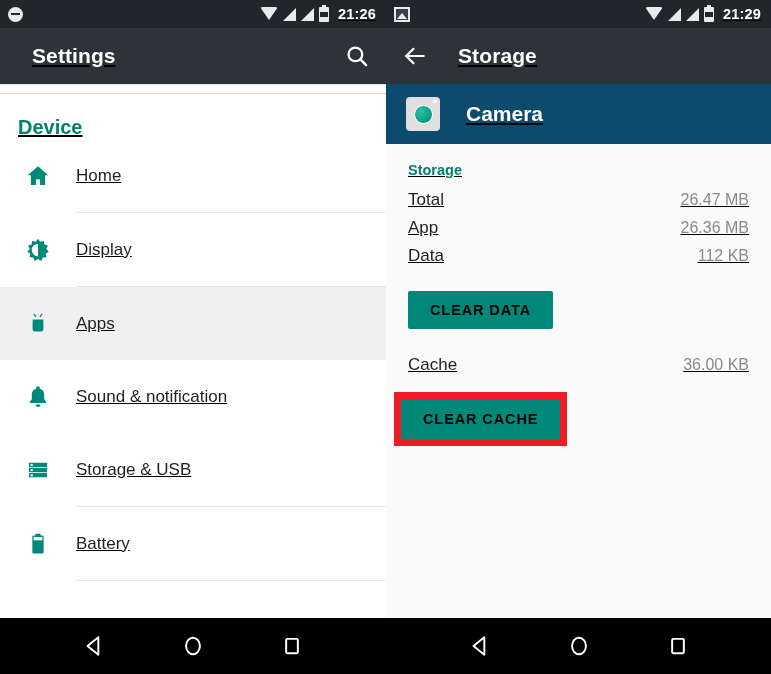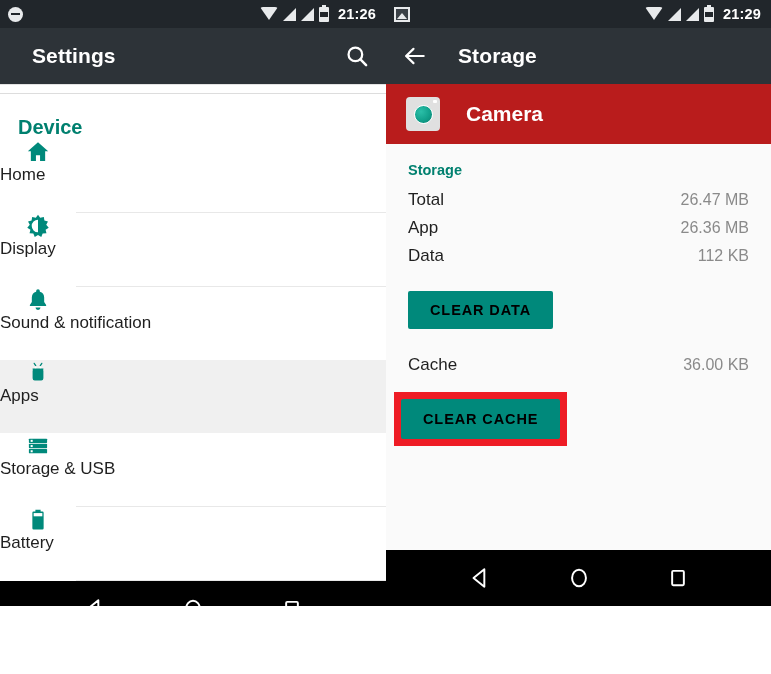--- a/index.html
+++ b/index.html
@@ -12,24 +12,25 @@
     overflow: hidden;
     -webkit-font-smoothing: antialiased;
   }
   .screens {
     display: flex;
     width: 771px; height: 674px;
     position: relative;
   }
   .panel {
     position: relative;
-    height: 606px;
+    height: 674px;
     overflow: hidden;
     display: flex;
     flex-direction: column;
+    text-decoration: underline;
   }
   .panel-left  { width: 386px; background: #ffffff; }
   .panel-right { width: 385px; background: #fafafa; }
 
   
   .statusbar {
     height: 28px;
     background: #21262b;
     display: flex;
     align-items: center;
@@ -138,23 +139,23 @@
     font-weight: bold;
     padding: 22px 0 0 18px;
     flex: 0 0 auto;
   }
 
   
   .settings-list { flex: 1 1 auto; }
   .setting-row {
     height: 73px;
     display: flex;
+    align-items: center;
     position: relative;
     background: transparent;
-    flex-direction: column;
   }
   .setting-row.selected { background: #f0f0f0; }
   .setting-icon {
     width: 76px;
     display: flex; align-items: center; justify-content: center;
     flex: 0 0 auto;
   }
   .setting-icon svg { display: block; }
   .setting-label {
     font-size: 17px;
@@ -162,21 +163,21 @@
   }
   .row-divider {
     height: 1px;
     background: #e8e8e8;
     margin-left: 76px;
   }
 
   
   .app-header {
     height: 60px;
-    background: #b91c1c;
+    background: #0c4a6e;
     display: flex;
     align-items: center;
     padding-left: 20px;
     flex: 0 0 auto;
   }
   .app-icon {
     width: 34px; height: 34px;
     border-radius: 4px;
     background: #e0e0e0;
     display: flex; align-items: center; justify-content: center;
@@ -321,41 +322,41 @@
         <div class="setting-icon">
           <svg width="26" height="26" viewBox="0 0 24 24">
             <path fill="#00897b" d="M12 1.6 14.0 4.4 17.4 3.6 17.9 7.0 21.2 7.8 19.6 10.9 21.9 13.5 19.0 15.4 19.8 18.8 16.3 19.0 15.0 22.2 12 20.4 9.0 22.2 7.7 19.0 4.2 18.8 5.0 15.4 2.1 13.5 4.4 10.9 2.8 7.8 6.1 7.0 6.6 3.6 10.0 4.4 Z"></path>
             <path fill="#ffffff" d="M12 6.2 A5.8 5.8 0 0 0 12 17.8 Z"></path>
           </svg>
         </div>
         <div class="setting-label">Display</div>
       </div>
       <div class="row-divider"></div>
 
-      <div class="setting-row">
-        <div class="setting-icon">
-          <svg width="26" height="26" viewBox="0 0 24 24">
-            <path fill="#00897b" d="M12 2.0 a1.7 1.7 0 0 1 1.7 1.7 v0.6 a5.6 5.6 0 0 1 4.0 5.3 v4.3 l1.8 2.6 v1.0 H4.5 v-1.0 l1.8-2.6 V9.6 a5.6 5.6 0 0 1 4.0-5.3 V3.7 A1.7 1.7 0 0 1 12 2.0 Z"></path>
-            <path fill="#00897b" d="M9.7 19.0 h4.6 a2.3 2.3 0 0 1 -4.6 0 Z"></path>
-          </svg>
-        </div>
-        <div class="setting-label">Sound &amp; notification</div>
-      </div>
-
       <div class="setting-row selected">
         <div class="setting-icon">
           <svg width="24" height="26" viewBox="0 0 24 26">
             <path fill="#00897b" d="M6.6 8.6 h10.8 v0.5 a5.4 5.4 0 0 1 -10.8 0 Z"></path>
             <path fill="#00897b" d="M6.6 10.6 h10.8 v7.6 a2.2 2.2 0 0 1 -2.2 2.2 h-6.4 a2.2 2.2 0 0 1 -2.2 -2.2 Z"></path>
             <path fill="#00897b" d="M8.2 3.4 l1.5 2.2 M15.8 3.4 l-1.5 2.2" stroke="#00897b" stroke-width="1.3" stroke-linecap="round"></path>
             <circle cx="9.6" cy="7.3" r="0.95" fill="#ffffff"></circle>
             <circle cx="14.4" cy="7.3" r="0.95" fill="#ffffff"></circle>
           </svg>
         </div>
         <div class="setting-label">Apps</div>
+      </div>
+
+      <div class="setting-row">
+        <div class="setting-icon">
+          <svg width="26" height="26" viewBox="0 0 24 24">
+            <path fill="#00897b" d="M12 2.0 a1.7 1.7 0 0 1 1.7 1.7 v0.6 a5.6 5.6 0 0 1 4.0 5.3 v4.3 l1.8 2.6 v1.0 H4.5 v-1.0 l1.8-2.6 V9.6 a5.6 5.6 0 0 1 4.0-5.3 V3.7 A1.7 1.7 0 0 1 12 2.0 Z"></path>
+            <path fill="#00897b" d="M9.7 19.0 h4.6 a2.3 2.3 0 0 1 -4.6 0 Z"></path>
+          </svg>
+        </div>
+        <div class="setting-label">Sound &amp; notification</div>
       </div>
 
       <div class="setting-row">
         <div class="setting-icon">
           <svg width="26" height="26" viewBox="0 0 24 24">
             <rect x="3.6" y="5.2" width="16.8" height="4.0" rx="0.6" fill="#00897b"></rect>
             <rect x="3.6" y="10.0" width="16.8" height="4.0" rx="0.6" fill="#00897b"></rect>
             <rect x="3.6" y="14.8" width="16.8" height="4.0" rx="0.6" fill="#00897b"></rect>
             <rect x="5.2" y="6.3" width="1.9" height="1.9" fill="#ffffff"></rect>
             <rect x="5.2" y="11.1" width="1.9" height="1.9" fill="#ffffff"></rect>

